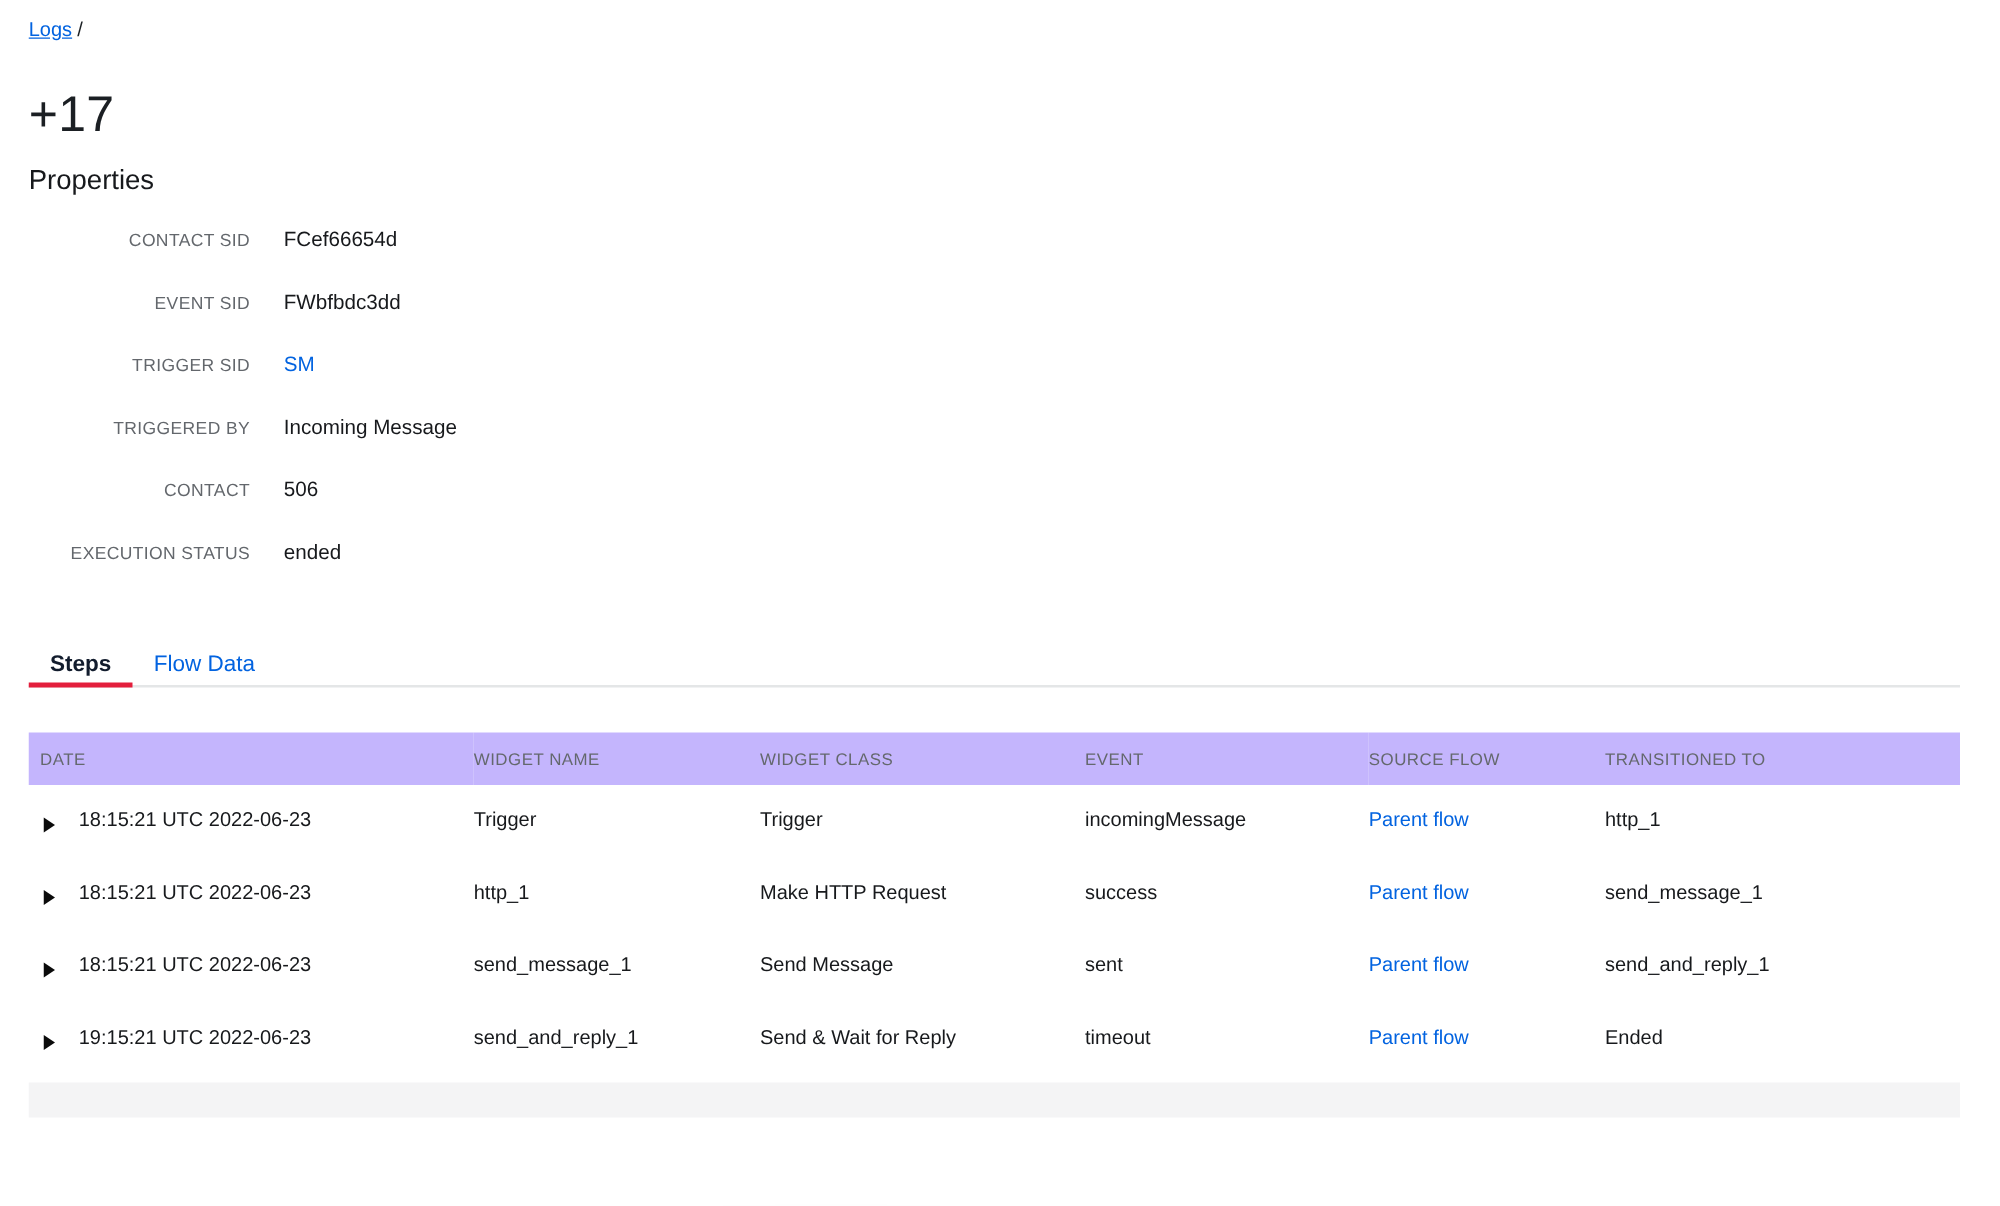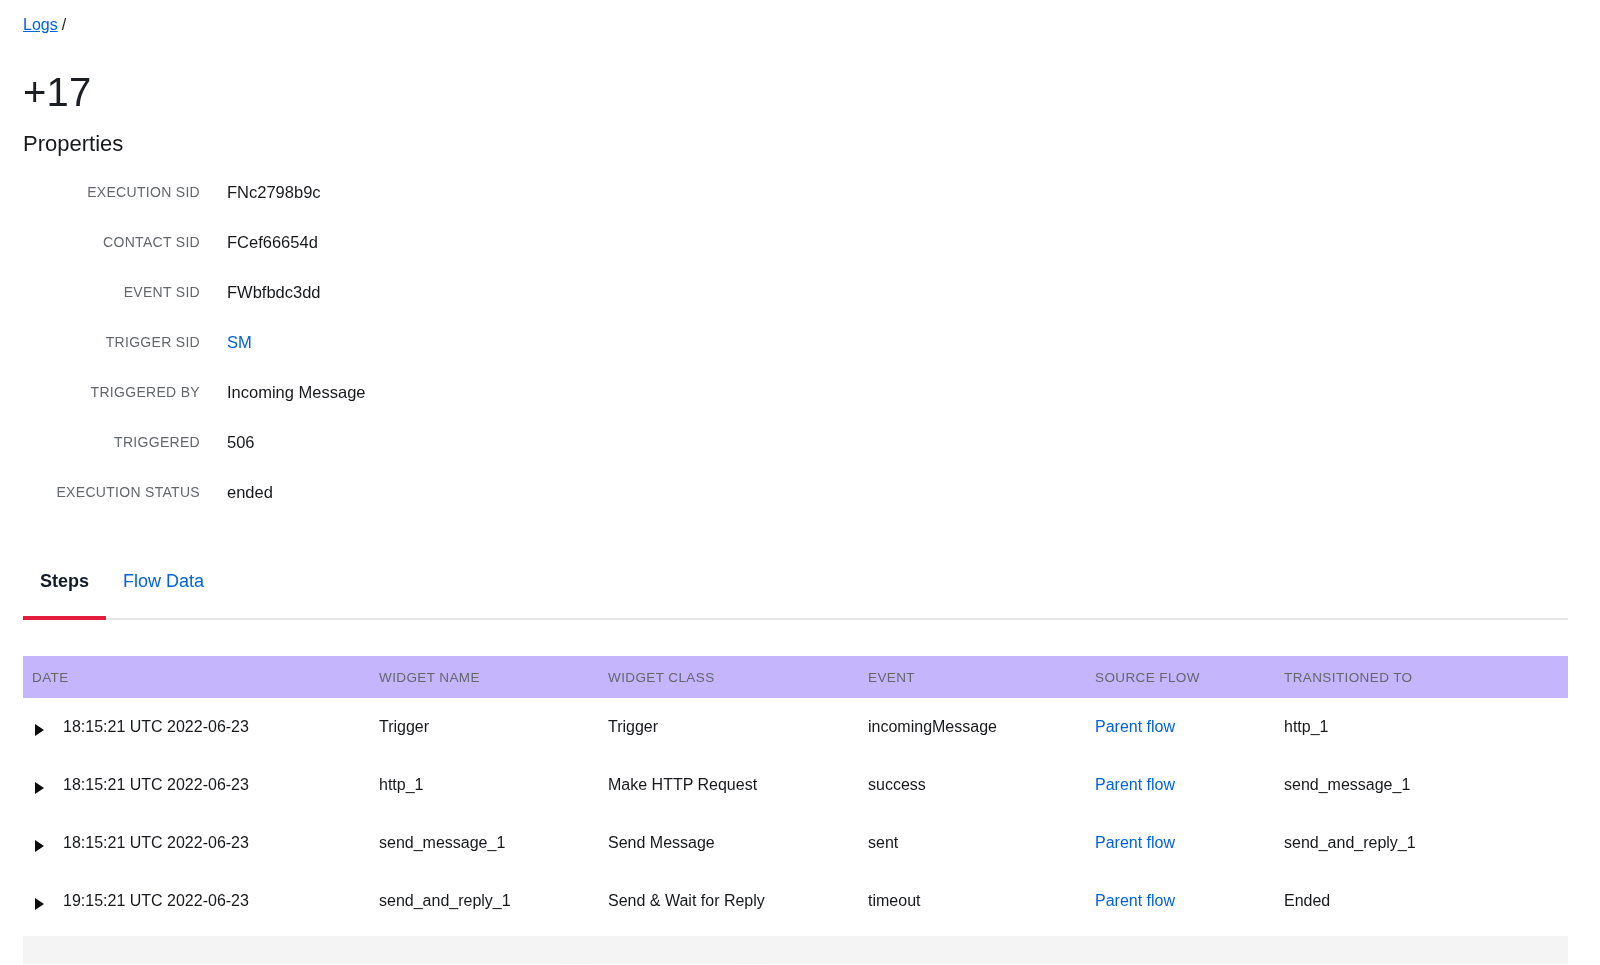--- a/index.html
+++ b/index.html
@@ -27,21 +27,21 @@
   .prop-row { display: flex; align-items: center; height: 50px; }
   .prop-label {
     width: 177px; text-align: right; flex: 0 0 177px;
     font-size: 14px; color: #63676c; letter-spacing: 0.3px;
   }
   .prop-value { margin-left: 27px; font-size: 16.5px; color: #17191c; }
   a.link-value, .link-cell { color: #0263E0; text-decoration: none; cursor: pointer; }
 
   
   .tabs { margin-top: 46px; display: flex; border-bottom: 2px solid #e4e6e7; width: 1545px; }
-  .tab { padding: 8px 17px 24px 17px; font-size: 18px; cursor: pointer; margin-bottom: -2px; }
+  .tab { padding: 8px 17px 4px 17px; font-size: 18px; cursor: pointer; margin-bottom: -2px; }
   .tab.active { color: #121c2d; font-weight: 700; border-bottom: 4px solid #E31E3C; }
   .tab.inactive { color: #0263E0; font-weight: 500; }
 
   
   .steps-table { margin-top: 36px; width: 1545px; border-collapse: collapse; table-layout: fixed; }
   .steps-table col.c1 { width: 356px; }
   .steps-table col.c2 { width: 229px; }
   .steps-table col.c3 { width: 260px; }
   .steps-table col.c4 { width: 227px; }
   .steps-table col.c5 { width: 189px; }
@@ -76,41 +76,37 @@
 
   <div class="breadcrumb">
     <a>Logs</a><span class="sep">/</span>
   </div>
 
   <h1 class="page-title">+17</h1>
   <h2 class="section-heading">Properties</h2>
 
   <div class="props">
     <div class="prop-row">
-      <div class="prop-label">EXECUTION SID</div>
-      <div class="prop-value">FNc2798b9c</div>
-    </div>
-    <div class="prop-row">
       <div class="prop-label">CONTACT SID</div>
       <div class="prop-value">FCef66654d</div>
     </div>
     <div class="prop-row">
       <div class="prop-label">EVENT SID</div>
       <div class="prop-value">FWbfbdc3dd</div>
     </div>
     <div class="prop-row">
       <div class="prop-label">TRIGGER SID</div>
       <a class="prop-value link-value">SM</a>
     </div>
     <div class="prop-row">
       <div class="prop-label">TRIGGERED BY</div>
       <div class="prop-value">Incoming Message</div>
     </div>
     <div class="prop-row">
-      <div class="prop-label">TRIGGERED</div>
+      <div class="prop-label">CONTACT</div>
       <div class="prop-value">506</div>
     </div>
     <div class="prop-row">
       <div class="prop-label">EXECUTION STATUS</div>
       <div class="prop-value">ended</div>
     </div>
   </div>
 
   <div class="tabs">
     <div class="tab active">Steps</div>

